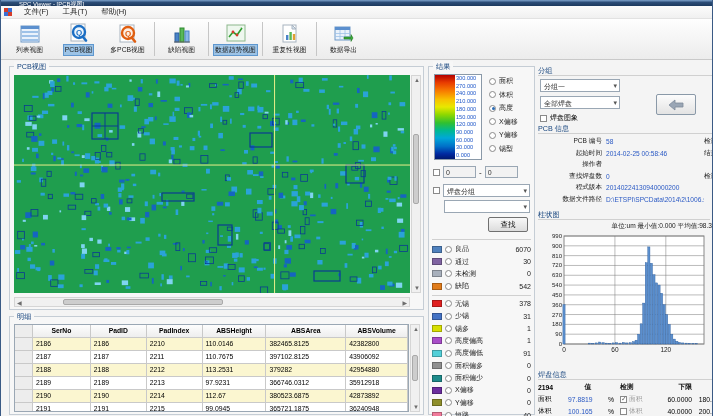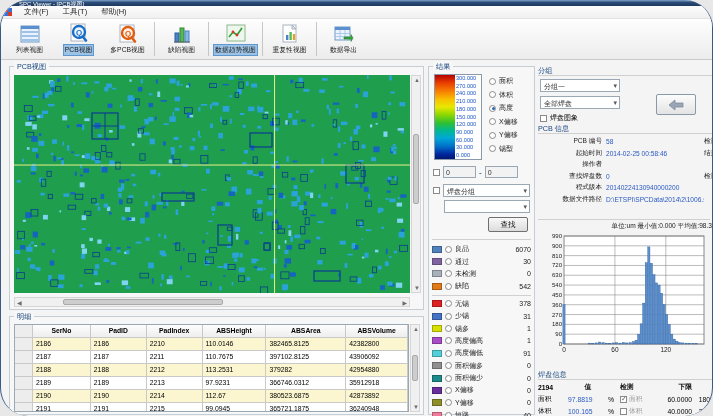--- a/index.html
+++ b/index.html
@@ -1,19 +1,19 @@
 <!DOCTYPE html>
 <html><head>
 <meta charset="utf-8">
 <style>
   * { margin:0; padding:0; box-sizing:border-box; }
   html,body { width:713px; height:416px; overflow:hidden;
     font-family:"Liberation Sans","DejaVu Sans",sans-serif; font-size:8px; background:#e8e8e8; }
   .window { position:relative; width:713px; height:416px; background:#f4f4f4;
-    border-left:1px solid #3a5a85; border-right:1px solid #3a5a85; overflow:hidden;border-radius:28px; }
+    border-left:1px solid #3a5a85; border-right:1px solid #3a5a85; overflow:hidden; }
 
   
   .titlebar { height:6px; background:linear-gradient(#7fa3cc,#2c4d77 40%,#1d3a5f);
     color:#fff; font-size:6px; overflow:hidden; padding-left:18px; }
 
   
   .menubar { height:13px; background:linear-gradient(#fcfcfc,#f0f0f0); display:flex;
     align-items:center; gap:2px; padding-left:3px; border-bottom:1px solid #e2e2e2; }
   .appicon { width:9px; height:9px; margin-right:3px; position:relative; }
   .appicon i { position:absolute; width:4px; height:4px; }
@@ -1043,20 +1043,21 @@
         </div>
         <div class="inforow">
           <span class="ilabel">数据文件路径</span>
           <span class="ivalue">D:\ETSPI\SPCData\2014\2\1006.svi</span>
           <span class="iextra"></span>
         </div>
       </div>
   </div>
 
   <div class="gbox" id="histPanel">
+    <div class="rlab">柱状图</div>
     <div class="rsep" style="top:9px;"></div>
     <div id="histTitle" style="position:absolute;top:12px;left:0;right:0;">单位:um 最小值:0.000 平均值:98.3</div>
     <svg id="histSvg" width="172" height="134" style="position:absolute;left:2px;top:22px;">
         <rect x="24" y="4" width="140" height="108" fill="#fff" stroke="#888"></rect>
         <line x1="24" y1="112" x2="164" y2="112" stroke="#777" stroke-width="0.5"></line>
         <text x="22" y="114" font-size="6" text-anchor="end" fill="#222">0</text>
         <line x1="24" y1="102.18181818181819" x2="164" y2="102.18181818181819" stroke="#777" stroke-width="0.5"></line>
         <text x="22" y="104.18181818181819" font-size="6" text-anchor="end" fill="#222">90</text>
         <line x1="24" y1="92.36363636363636" x2="164" y2="92.36363636363636" stroke="#777" stroke-width="0.5"></line>
         <text x="22" y="94.36363636363636" font-size="6" text-anchor="end" fill="#222">180</text>

